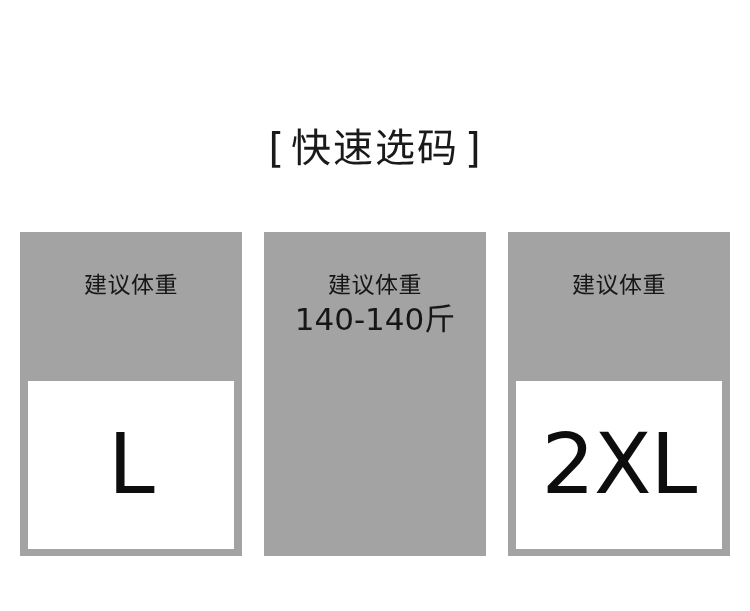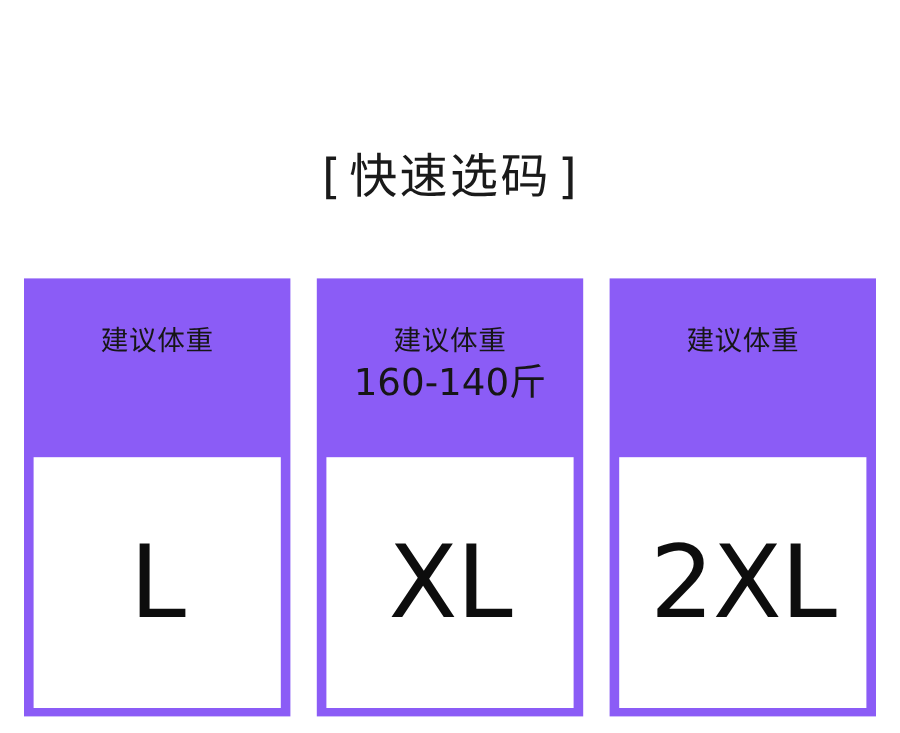--- a/index.html
+++ b/index.html
@@ -54,22 +54,22 @@
     left: 20px;
     width: 710px;
     height: 292px;
     display: flex;
     justify-content: space-between;
     align-items: stretch;
   }
 
   .size-card {
     width: 222px;
-    height: 365px;
-    background: #8b5cf6;
+    height: 324px;
+    background: #a3a3a3;
     display: flex;
     flex-direction: column;
     align-items: stretch;
     padding: 0 8px 7px 8px;
   }
 
   .card-weight-block {
     flex: 0 0 auto;
     height: 149px;
     display: flex;
@@ -131,24 +131,21 @@
         <div class="weight-label">建议体重</div>
       </div>
       <div class="card-size-box">
         <span class="size-text">L</span>
       </div>
     </div>
 
     <div class="size-card">
       <div class="card-weight-block">
         <div class="weight-label">建议体重</div>
-        <div class="weight-range">160-140斤</div>
-      </div>
-      <div class="card-size-box">
-        <span class="size-text">XL</span>
+        <div class="weight-range">140-140斤</div>
       </div>
     </div>
 
     <div class="size-card">
       <div class="card-weight-block">
         <div class="weight-label">建议体重</div>
       </div>
       <div class="card-size-box">
         <span class="size-text">2XL</span>
       </div>

